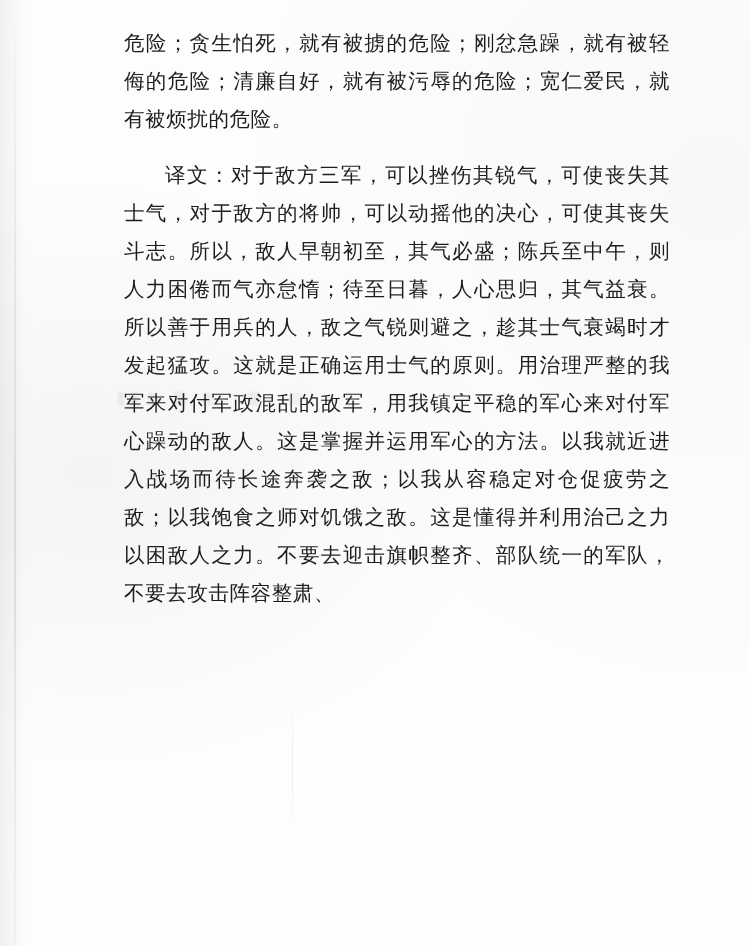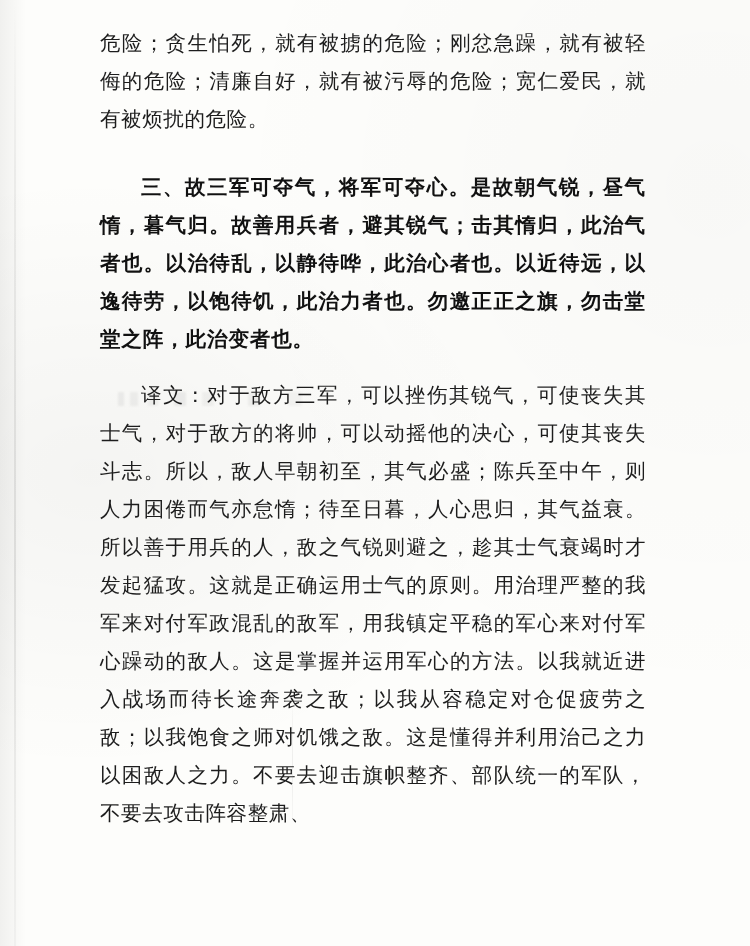--- a/index.html
+++ b/index.html
@@ -44,21 +44,21 @@
         rgba(0,0,0,0.09) 60%,
         rgba(0,0,0,0.03) 100%);
     z-index: 2;
     pointer-events: none;
   }
   .crease.c1 { left: 14px; }
   .crease.c2 { left: 292px; top: 700px; height: 120px; bottom: auto; width: 1px; opacity: .7; }
 
   .text-col {
     position: absolute;
-    left: 100px;
+    left: 124px;
     top: 24px;
     width: 546px;
     z-index: 4;
   }
 
   p {
     margin: 0;
     color: #1d1d1d;
     font-size: 20.5px;
     line-height: 38px;
@@ -111,18 +111,17 @@
 <div id="page">
 
   <div class="crease c1"></div>
   <div class="crease c2"></div>
   <div class="ghost-line"></div>
 
   <div class="text-col">
 
     <p class="para-body">危险；贪生怕死，就有被掳的危险；刚忿急躁，就有被轻侮的危险；清廉自好，就有被污辱的危险；宽仁爱民，就有被烦扰的危险。</p>
 
-    <p class="para-bold indent gap-before-lg">三、故三军可夺气，将军可夺心。是故朝气锐，昼气惰，暮气归。故善用兵者，避其锐气；击其惰归，此治气者也。以治待乱，以静待哗，此治心者也。以近待远，以逸待劳，以饱待饥，此治力者也。勿邀正正之旗，勿击堂堂之阵，此治变者也。</p>
 
     <p class="para-body indent gap-before">译文：对于敌方三军，可以挫伤其锐气，可使丧失其士气，对于敌方的将帅，可以动摇他的决心，可使其丧失斗志。所以，敌人早朝初至，其气必盛；陈兵至中午，则人力困倦而气亦怠惰；待至日暮，人心思归，其气益衰。所以善于用兵的人，敌之气锐则避之，趁其士气衰竭时才发起猛攻。这就是正确运用士气的原则。用治理严整的我军来对付军政混乱的敌军，用我镇定平稳的军心来对付军心躁动的敌人。这是掌握并运用军心的方法。以我就近进入战场而待长途奔袭之敌；以我从容稳定对仓促疲劳之敌；以我饱食之师对饥饿之敌。这是懂得并利用治己之力以困敌人之力。不要去迎击旗帜整齐、部队统一的军队，不要去攻击阵容整肃、</p>
 
   </div>
 </div>
 
 </body></html>

